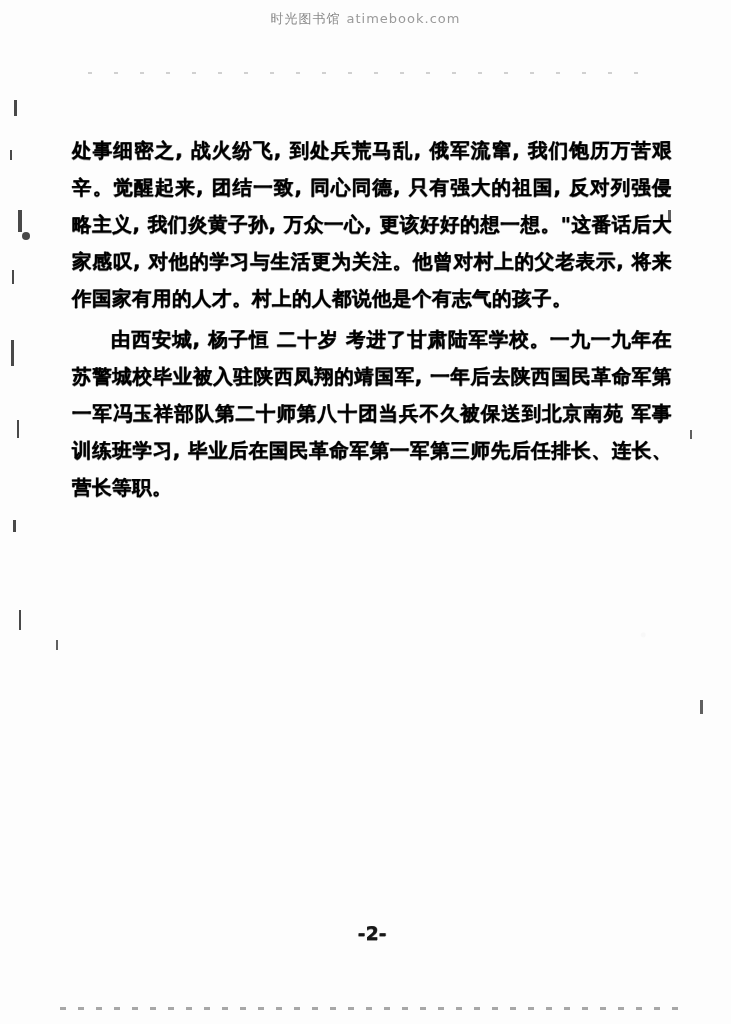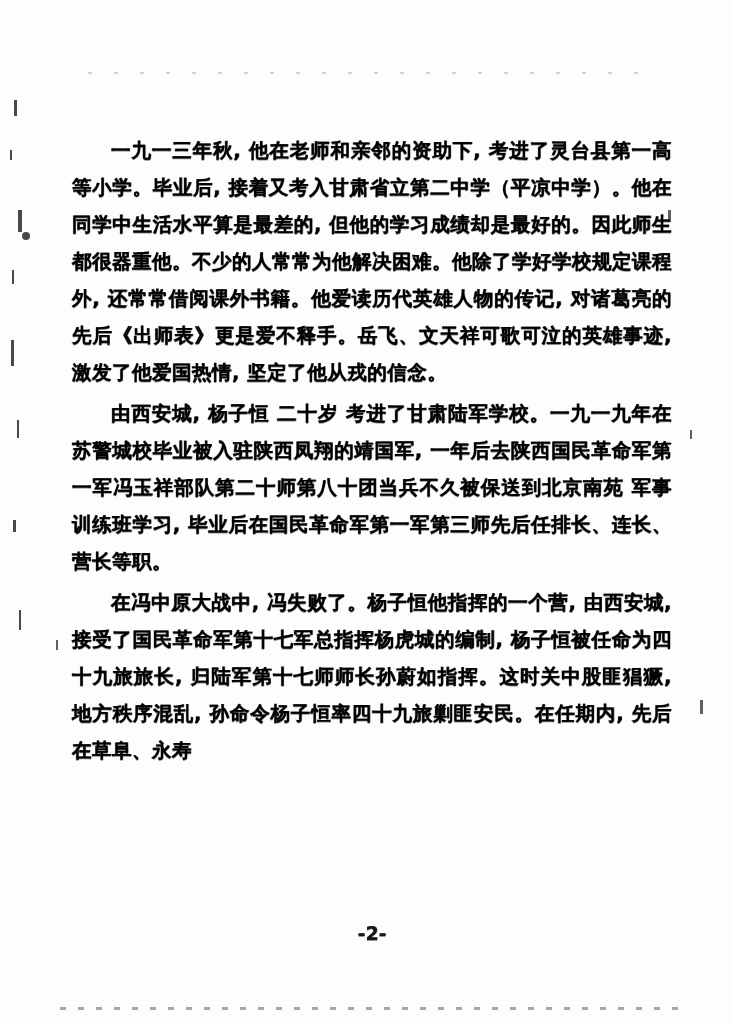--- a/index.html
+++ b/index.html
@@ -131,20 +131,23 @@
       rgba(255,255,255,0) 4px 26px
     );
     opacity: .6;
   }
 </style>
 </head>
 <body>
 
 <div class="page-scan">
 
+  <div class="watermark">
+    <span class="wm-cn">时光图书馆</span><span class="wm-en">atimebook.com</span>
+  </div>
 
   <div class="top-strip"></div>
 
   <div class="margin-marks">
     <i style="left:6px;  top:10px;  width:3px;  height:16px;"></i>
     <i style="left:2px;  top:60px;  width:2px;  height:10px;"></i>
     <i style="left:10px; top:120px; width:4px;  height:22px;"></i>
     <i style="left:4px;  top:180px; width:2px;  height:14px;"></i>
     <i style="left:14px; top:142px; width:8px;  height:8px; border-radius:50%;"></i>
     <i style="left:3px;  top:250px; width:3px;  height:26px;"></i>
@@ -152,20 +155,19 @@
     <i style="left:5px;  top:430px; width:3px;  height:12px;"></i>
     <i style="left:11px; top:520px; width:2px;  height:20px;"></i>
   </div>
 
   <div class="speck" style="left:668px; top:210px; width:3px; height:12px;"></div>
   <div class="speck" style="left:690px; top:430px; width:2px; height:9px;"></div>
   <div class="speck" style="left:700px; top:700px; width:3px; height:14px;"></div>
   <div class="speck" style="left:56px;  top:640px; width:2px; height:10px;"></div>
 
   <div class="doc-body">
-    <p class="para indent">一九一三年秋, 他在老师和亲邻的资助下, 考进了灵台县第一高等小学。毕业后, 接着又考入甘肃省立第二中学（平凉中学）。他在同学中生活水平算是最差的, 但他的学习成绩却是最好的。因此师生都很器重他。不少的人常常为他解决困难。他除了学好学校规定课程外, 还常常借阅课外书籍。他爱读历代英雄人物的传记, 对诸葛亮的先后《出师表》更是爱不释手。岳飞、文天祥可歌可泣的英雄事迹, 激发了他爱国热情, 坚定了他从戎的信念。</p>
+    <p class="para">处事细密之, 战火纷飞, 到处兵荒马乱, 俄军流窜, 我们饱历万苦艰辛。觉醒起来, 团结一致, 同心同德, 只有强大的祖国, 反对列强侵略主义, 我们炎黄子孙, 万众一心, 更该好好的想一想。"这番话后大家感叹, 对他的学习与生活更为关注。他曾对村上的父老表示, 将来作国家有用的人才。村上的人都说他是个有志气的孩子。</p>
     <p class="para indent">由西安城, 杨子恒 二十岁 考进了甘肃陆军学校。一九一九年在苏警城校毕业被入驻陕西凤翔的靖国军, 一年后去陕西国民革命军第一军冯玉祥部队第二十师第八十团当兵不久被保送到北京南苑 军事训练班学习, 毕业后在国民革命军第一军第三师先后任排长、连长、营长等职。</p>
-    <p class="para indent">在冯中原大战中, 冯失败了。杨子恒他指挥的一个营, 由西安城, 接受了国民革命军第十七军总指挥杨虎城的编制, 杨子恒被任命为四十九旅旅长, 归陆军第十七师师长孙蔚如指挥。这时关中股匪猖獗, 地方秩序混乱, 孙命令杨子恒率四十九旅剿匪安民。在任期内, 先后在草阜、永寿</p>
     <div class="page-number">-2-</div>
   </div>
 
   <div class="bottom-strip"></div>
 </div>
 
 </body></html>

